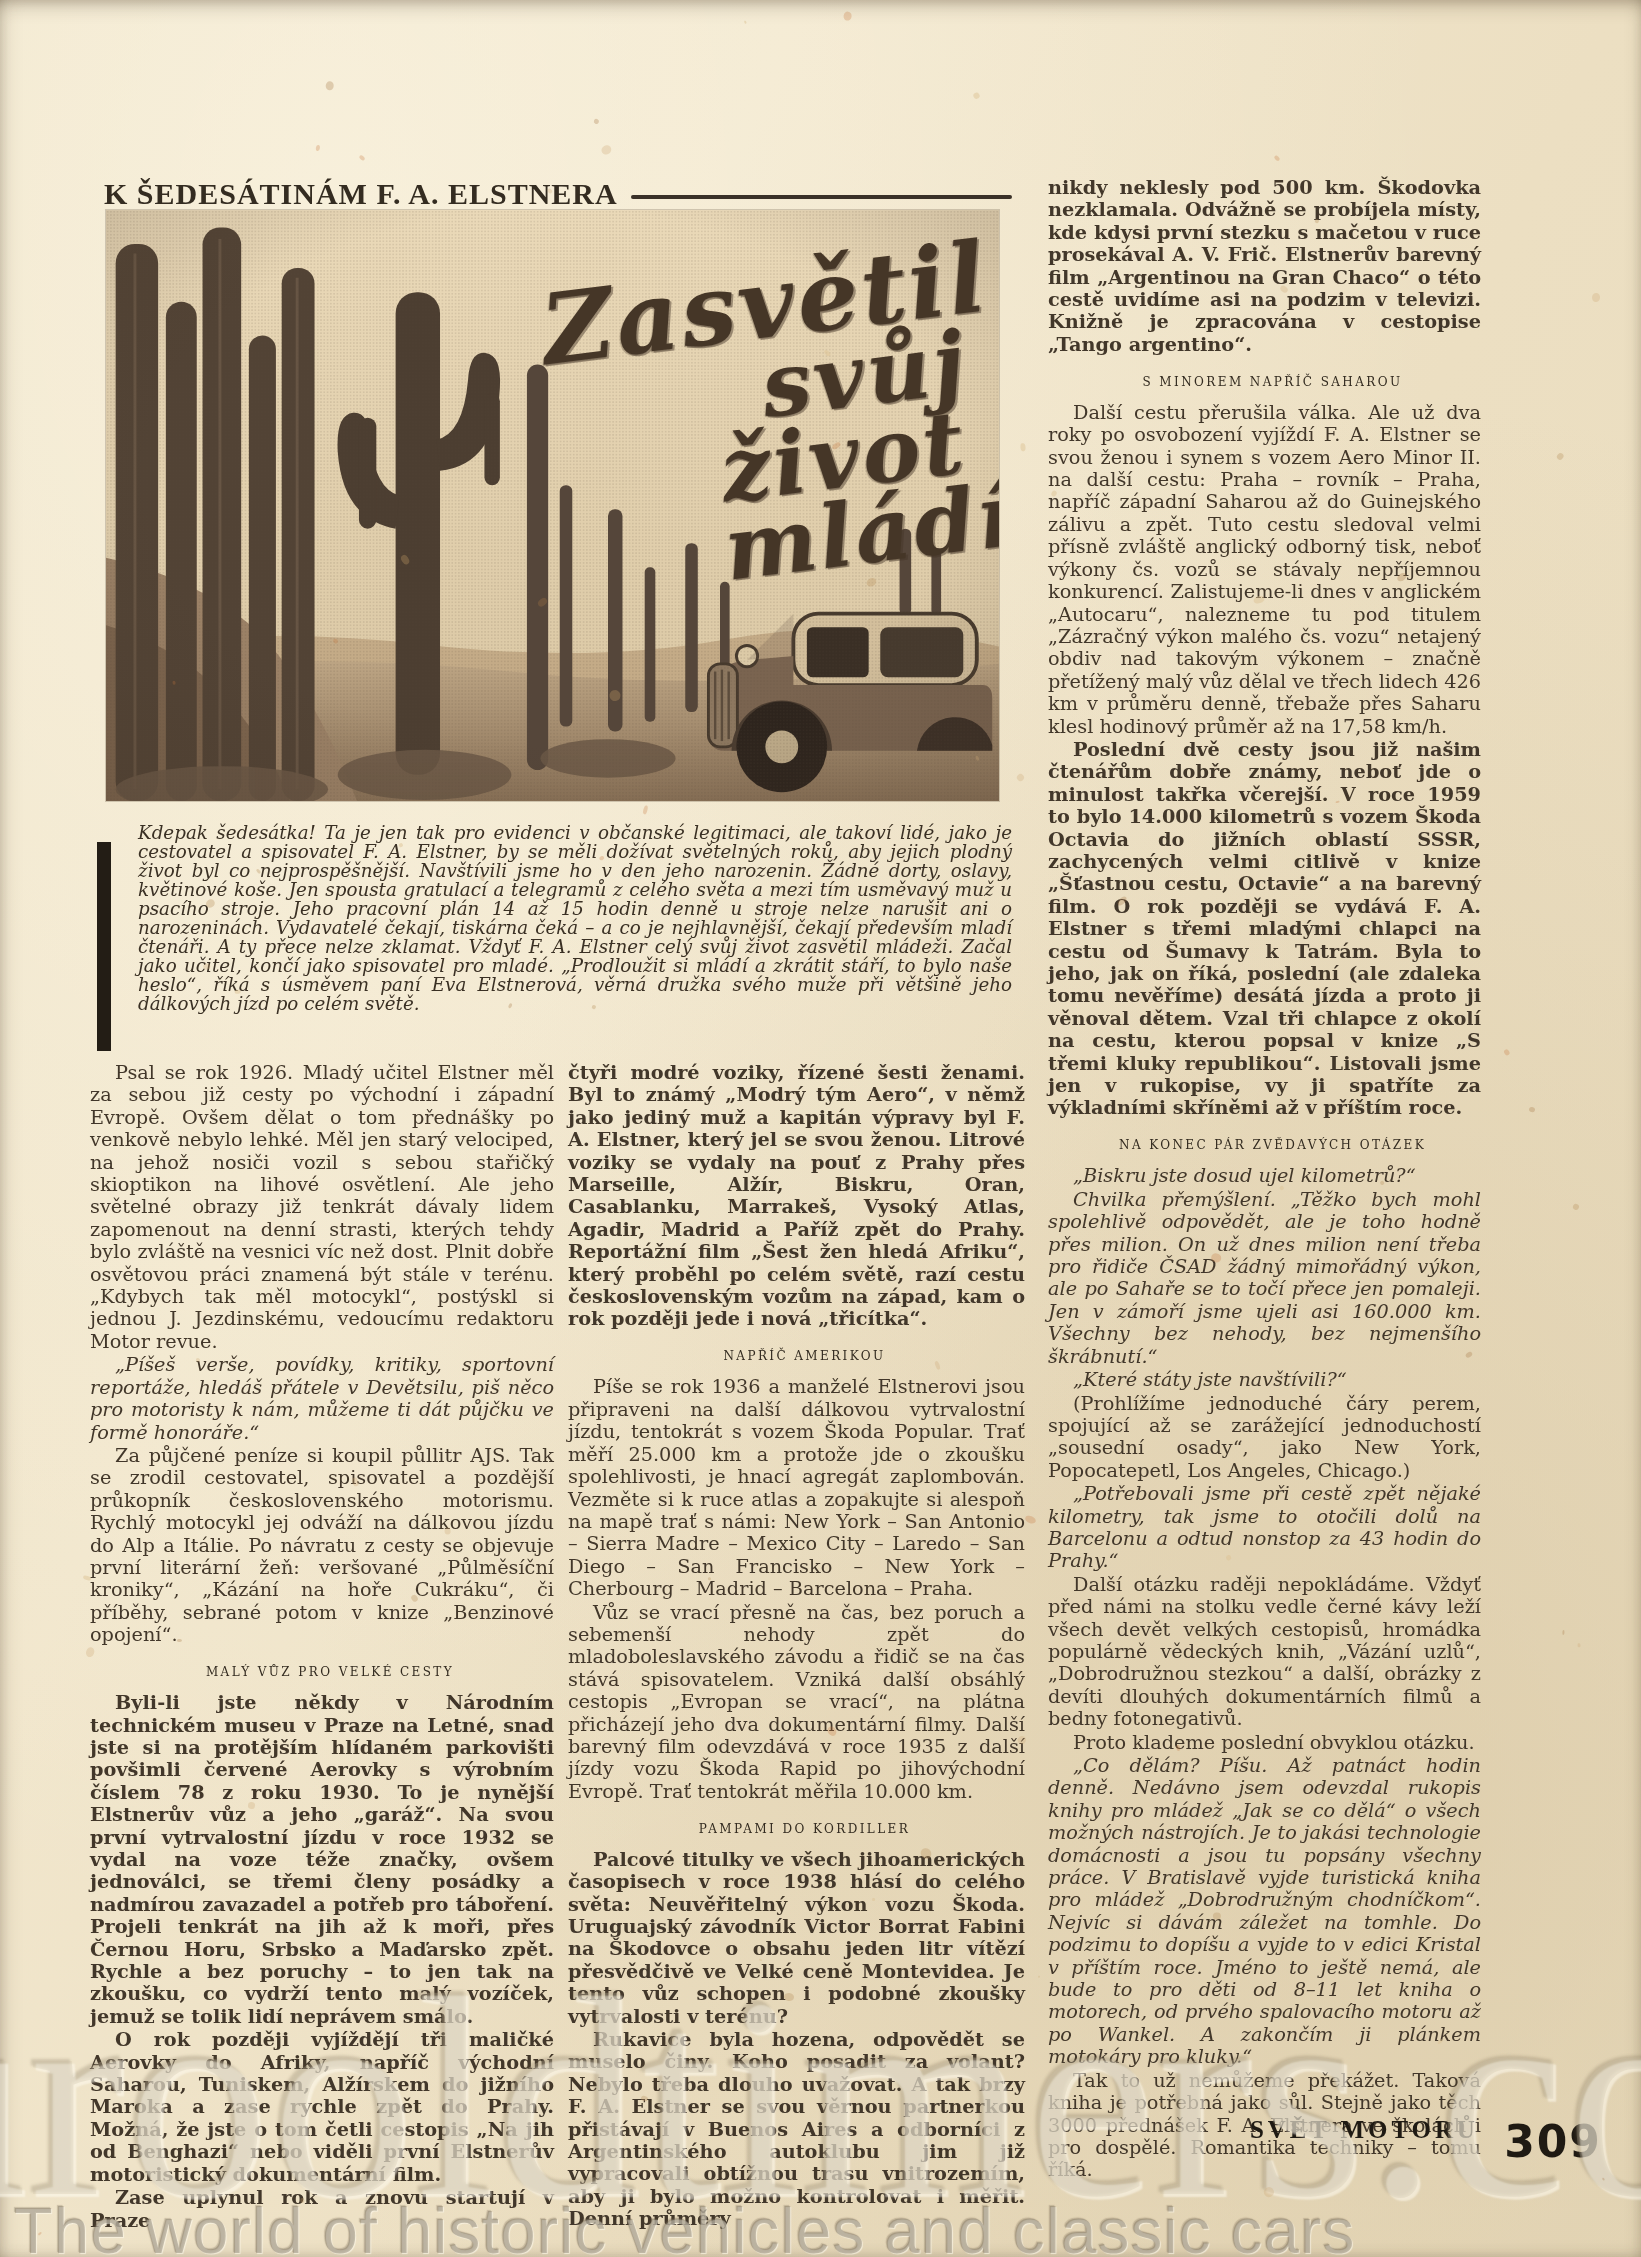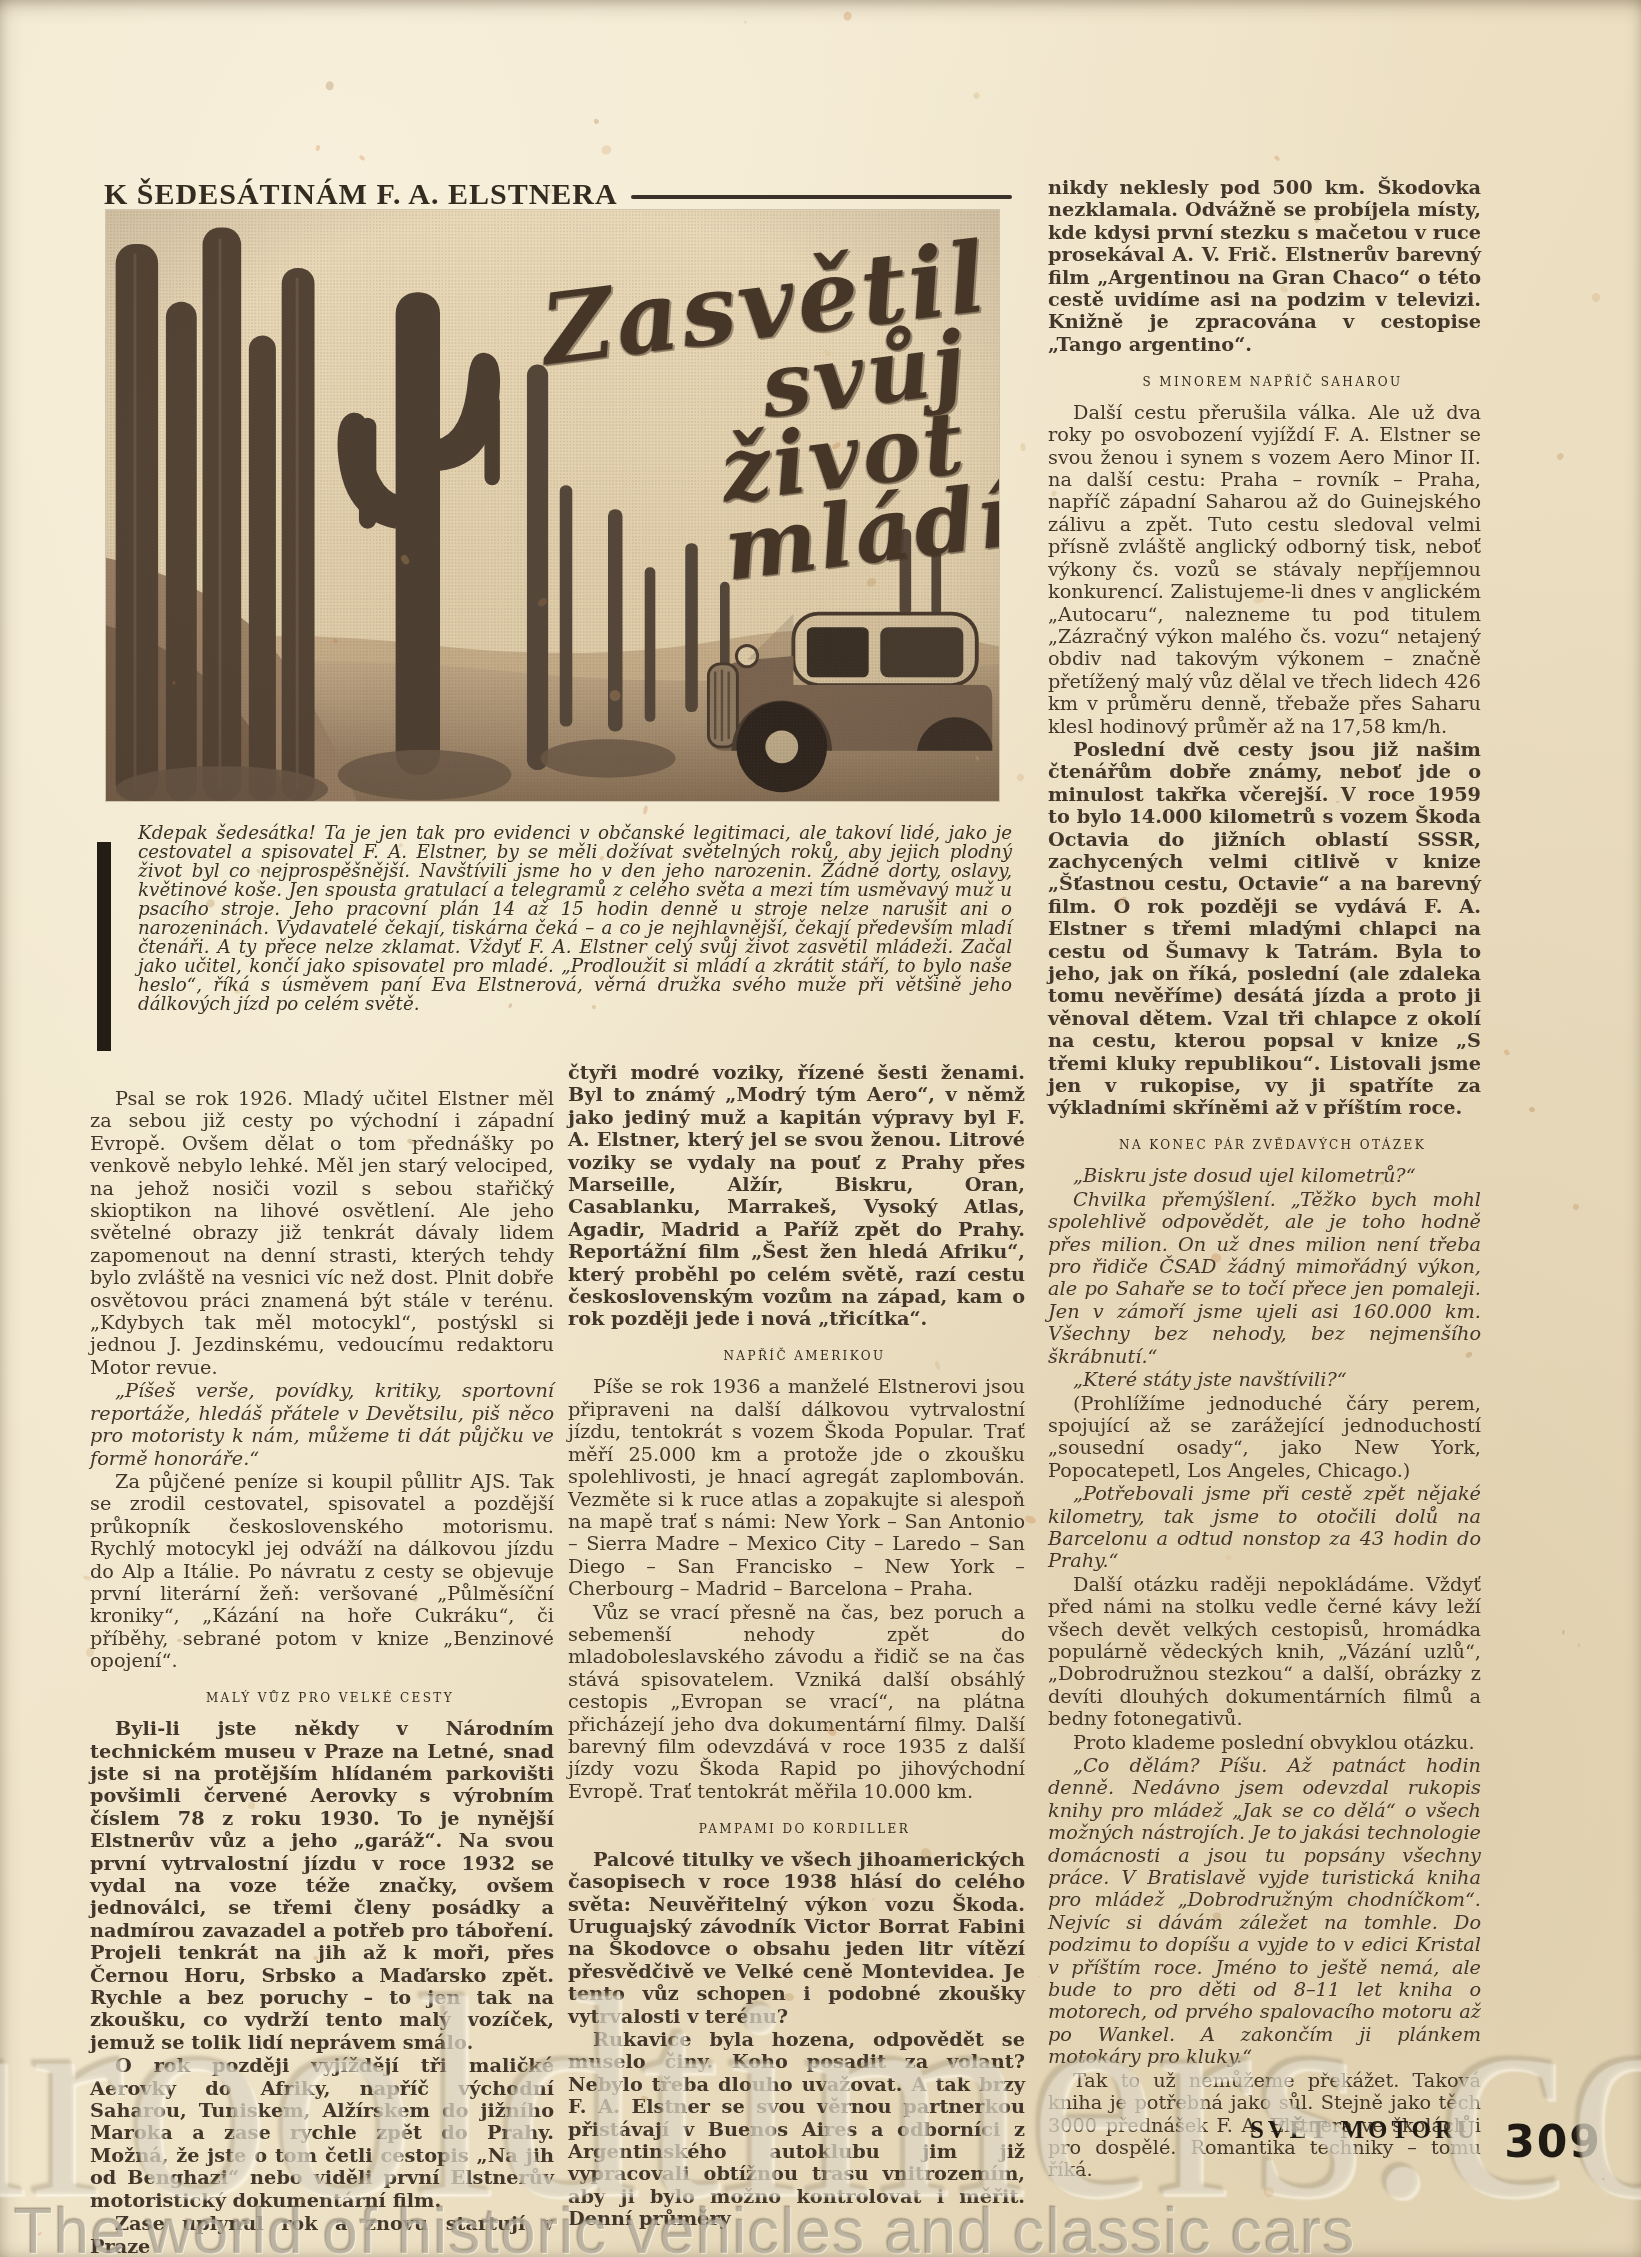--- a/index.html
+++ b/index.html
@@ -47,21 +47,21 @@
   
   .intro{position:absolute;left:97px;top:823px;width:915px;}
   .intro-bar{position:absolute;left:0;top:19.3px;width:13.5px;height:209px;background:#231d15;}
   .intro-text{
     margin-left:41px;font-style:italic;font-size:18.3px;line-height:19px;
     text-align:justify;color:#3a3024;font-weight:500;
   }
 
   
   .col{position:absolute;font-size:19.3px;line-height:22.4px;text-align:justify;color:#42372a;}
-  .col-left{left:90px;top:1088px;width:480px;height:1120px;}
+  .col-left{left:90px;top:1062px;width:480px;height:1120px;}
   .col-middle{left:568px;top:1062px;width:473px;height:1139px;}
   .col-right{left:1048px;top:177px;width:449px;height:1941px;}
   .col p{margin:0 16px 1px 0;}
   .st-p{text-indent:25px;}
   .st-pi{font-style:italic;text-indent:25px;}
   .st-pb{font-weight:bold;text-indent:25px;}
   .st-pbni{font-weight:bold;}
   .col h3.st-h{
     margin:14.5px 0 8.7px 0;text-align:center;font-size:12px;font-weight:normal;
     letter-spacing:2.4px;color:#332b20;text-indent:0;

